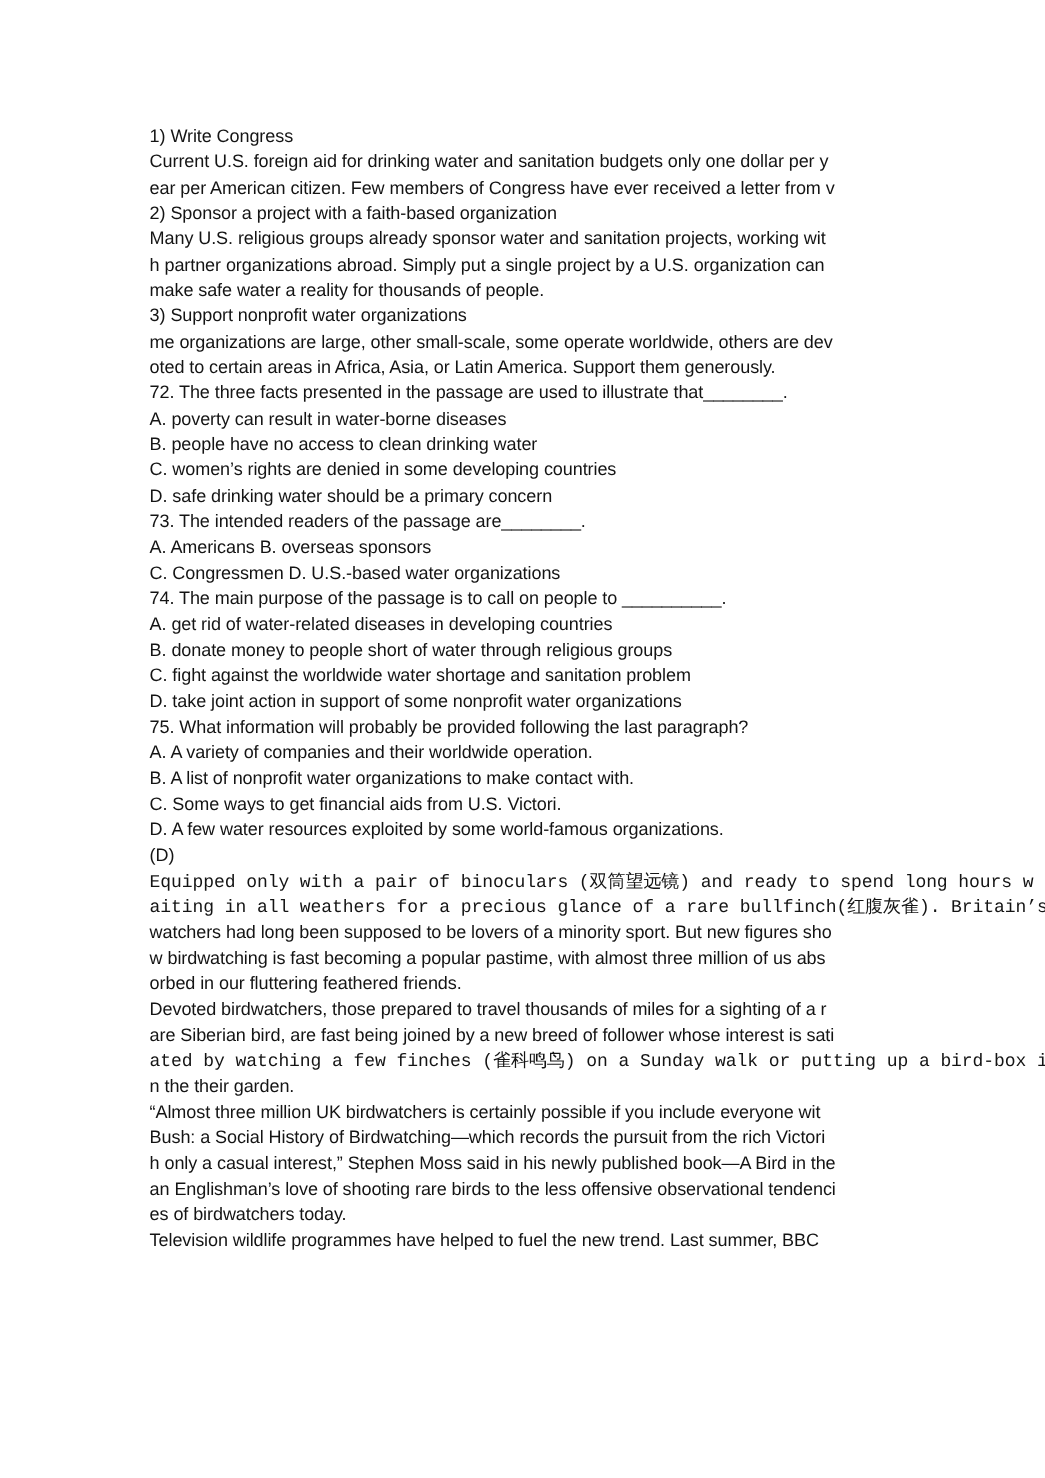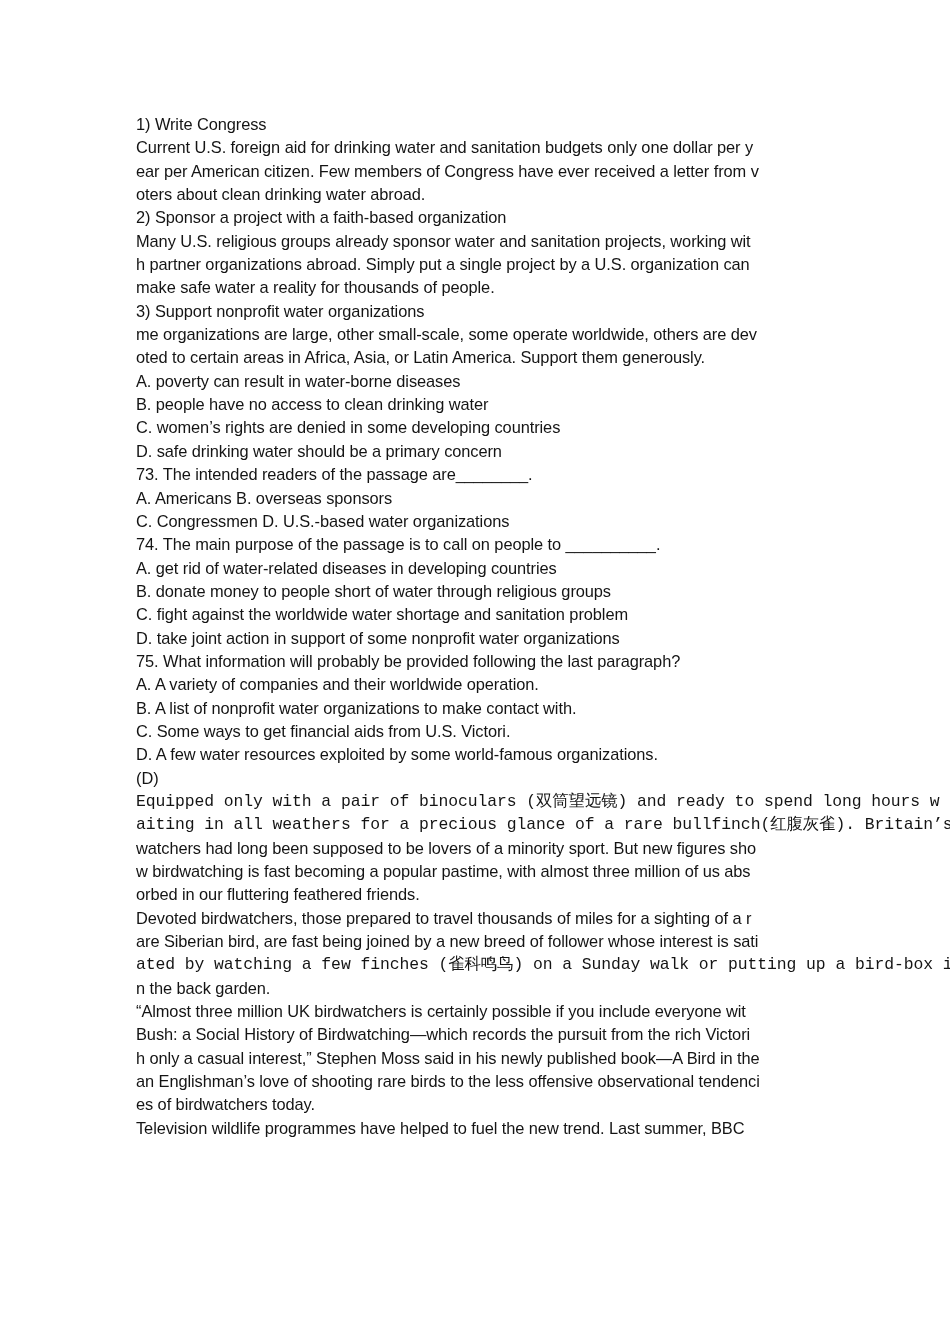--- a/index.html
+++ b/index.html
@@ -42,28 +42,28 @@
   }
 </style>
 </head>
 <body>
 
 <div class="page">
   <div class="doc-body">
     <div class="line">1) Write Congress</div>
     <div class="line">Current U.S. foreign aid for drinking water and sanitation budgets only one dollar per y</div>
     <div class="line">ear per American citizen. Few members of Congress have ever received a letter from v</div>
-    <div class="line">oters about clean drinking water abroad.</div>
     <div class="line">2) Sponsor a project with a faith-based organization</div>
     <div class="line">Many U.S. religious groups already sponsor water and sanitation projects, working wit</div>
     <div class="line">h partner organizations abroad. Simply put a single project by a U.S. organization can</div>
     <div class="line">make safe water a reality for thousands of people.</div>
     <div class="line">3) Support nonprofit water organizations</div>
     <div class="line">me organizations are large, other small-scale, some operate worldwide, others are dev</div>
     <div class="line">oted to certain areas in Africa, Asia, or Latin America. Support them generously.</div>
+    <div class="line">72. The three facts presented in the passage are used to illustrate that________.</div>
     <div class="line">A. poverty can result in water-borne diseases</div>
     <div class="line">B. people have no access to clean drinking water</div>
     <div class="line">C. women’s rights are denied in some developing countries</div>
     <div class="line">D. safe drinking water should be a primary concern</div>
     <div class="line">73. The intended readers of the passage are________.</div>
     <div class="line">A. Americans B. overseas sponsors</div>
     <div class="line">C. Congressmen D. U.S.-based water organizations</div>
     <div class="line">74. The main purpose of the passage is to call on people to __________.</div>
     <div class="line">A. get rid of water-related diseases in developing countries</div>
     <div class="line">B. donate money to people short of water through religious groups</div>
@@ -76,21 +76,21 @@
     <div class="line">D. A few water resources exploited by some world-famous organizations.</div>
     <div class="line">(D)</div>
     <div class="line cjk">Equipped only with a pair of binoculars (双筒望远镜) and ready to spend long hours w</div>
     <div class="line cjk">aiting in all weathers for a precious glance of a rare bullfinch(红腹灰雀). Britain’s bird</div>
     <div class="line">watchers had long been supposed to be lovers of a minority sport. But new figures sho</div>
     <div class="line">w birdwatching is fast becoming a popular pastime, with almost three million of us abs</div>
     <div class="line">orbed in our fluttering feathered friends.</div>
     <div class="line">Devoted birdwatchers, those prepared to travel thousands of miles for a sighting of a r</div>
     <div class="line">are Siberian bird, are fast being joined by a new breed of follower whose interest is sati</div>
     <div class="line cjk">ated by watching a few finches (雀科鸣鸟) on a Sunday walk or putting up a bird-box i</div>
-    <div class="line">n the back garden.</div>
+    <div class="line">n the their garden.</div>
     <div class="line">“Almost three million UK birdwatchers is certainly possible if you include everyone wit</div>
     <div class="line">Bush: a Social History of Birdwatching—which records the pursuit from the rich Victori</div>
     <div class="line">h only a casual interest,” Stephen Moss said in his newly published book—A Bird in the</div>
     <div class="line">an Englishman’s love of shooting rare birds to the less offensive observational tendenci</div>
     <div class="line">es of birdwatchers today.</div>
     <div class="line">Television wildlife programmes have helped to fuel the new trend. Last summer, BBC</div>
   </div>
 </div>
 
 </body></html>

